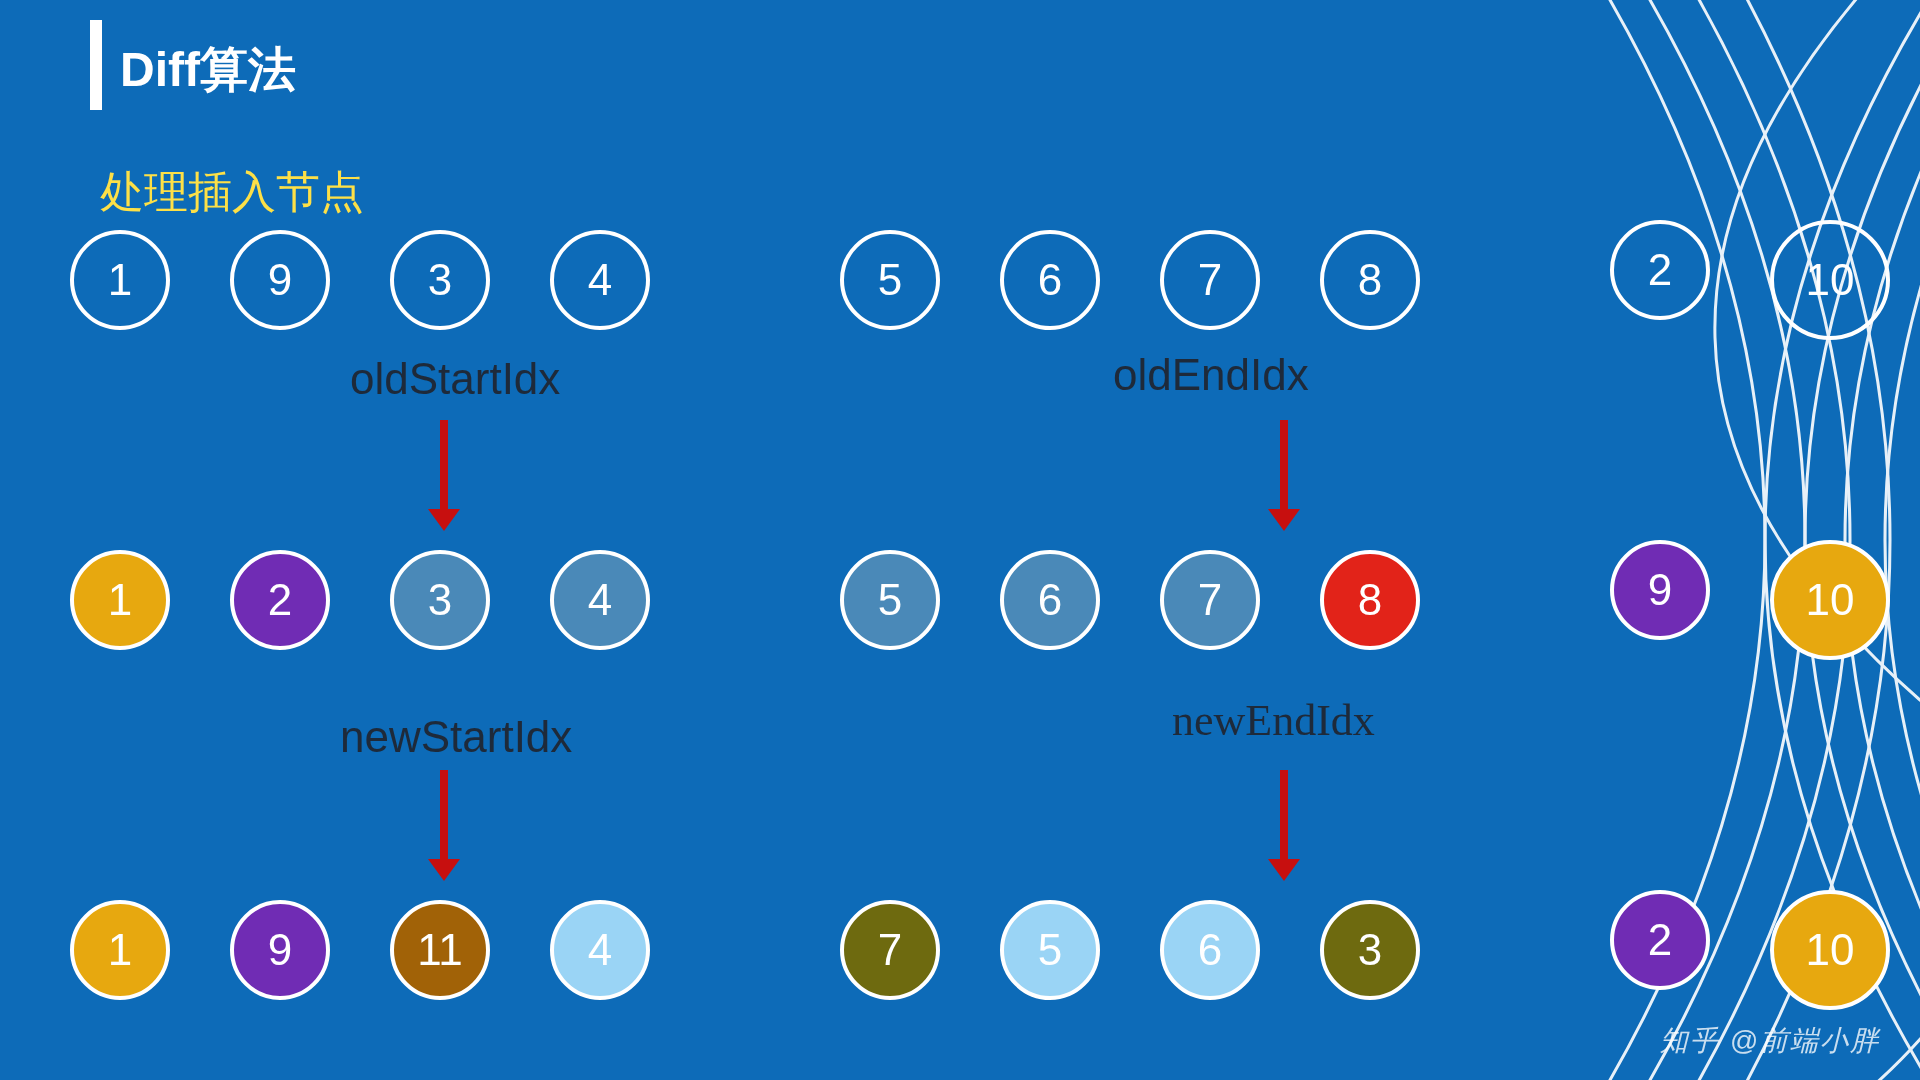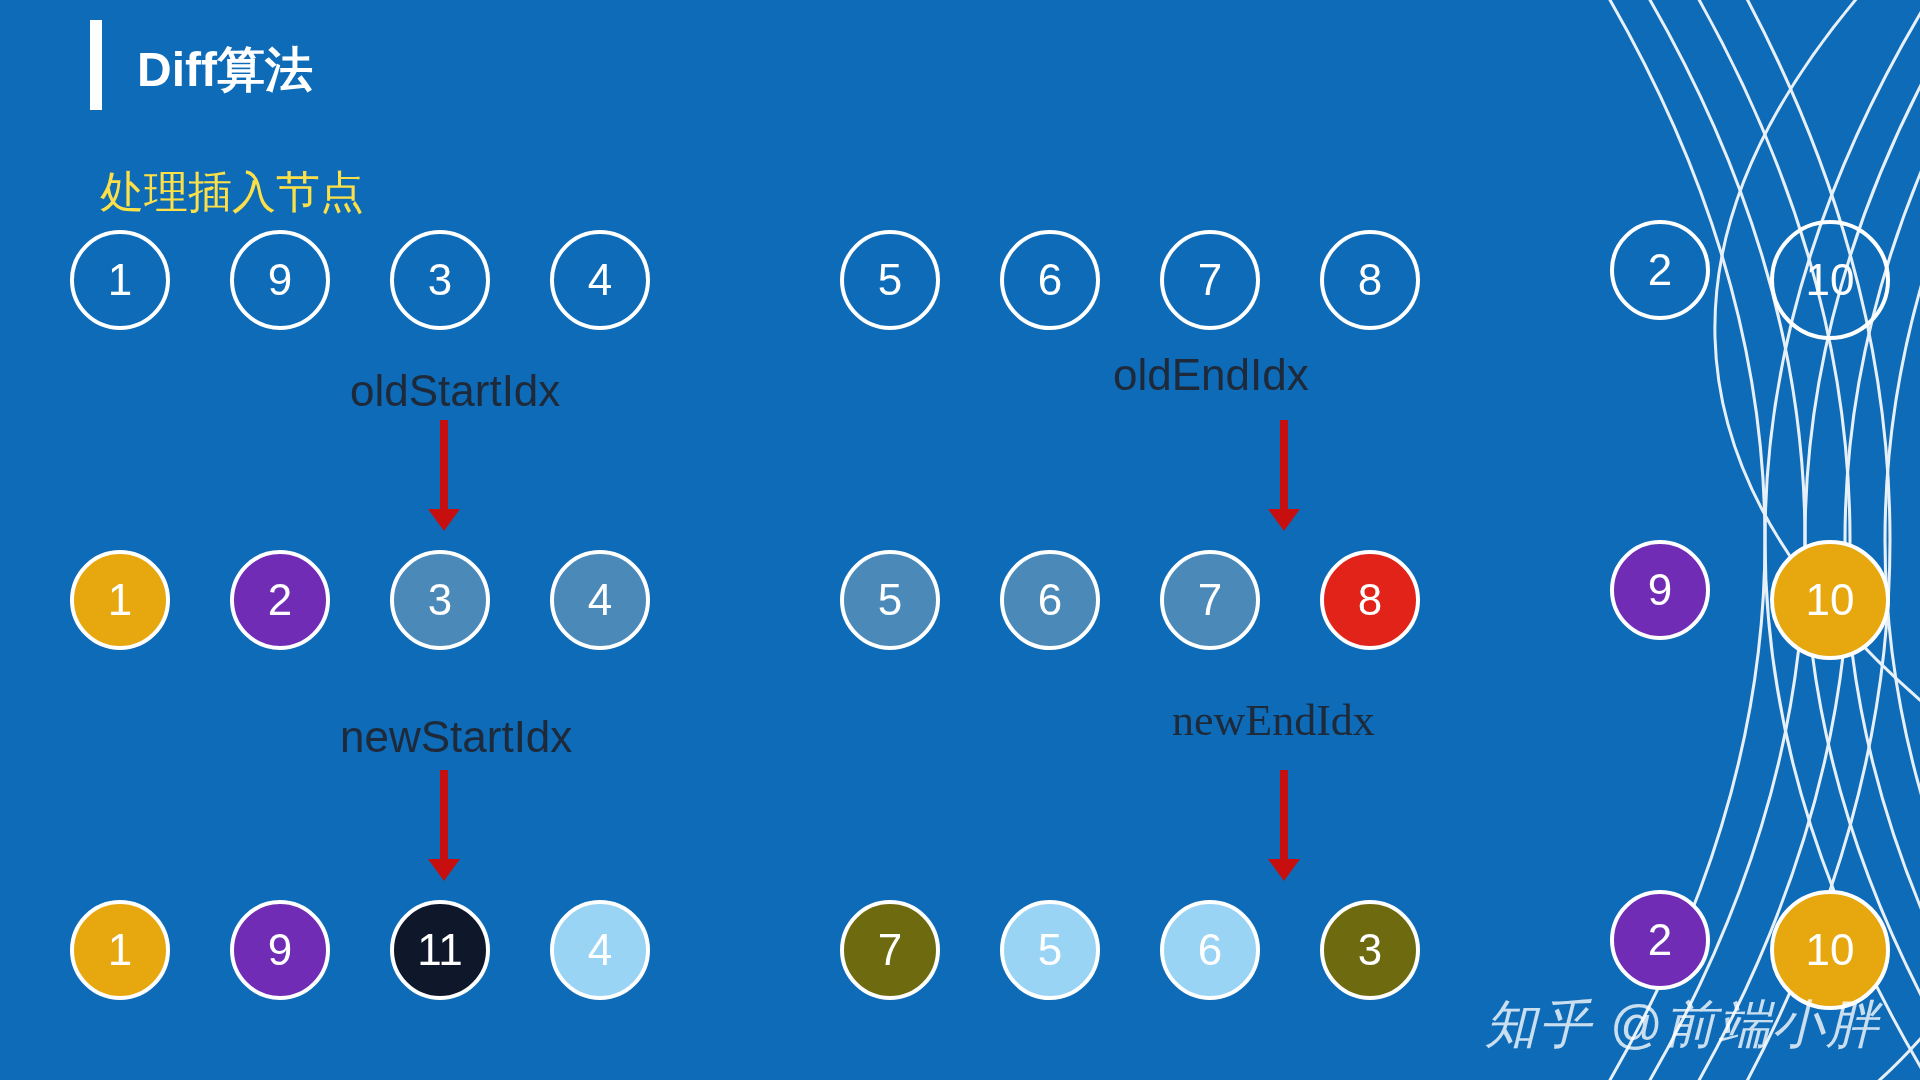--- a/index.html
+++ b/index.html
@@ -10,21 +10,21 @@
     position: relative;
     font-family: "Segoe UI", Arial, sans-serif;
     overflow: hidden;
   }
   .title-bar {
     position: absolute;
     top: 30px;
     left: 90px;
     display: flex;
     align-items: center;
-    gap: 35px;
+    gap: 18px;
     justify-content: space-between;
   }
   .title-accent {
     width: 12px;
     height: 90px;
     background: #fff;
     margin-top: -10px;
   }
   .title-text {
     color: #fff;
@@ -56,21 +56,21 @@
     flex-shrink: 0;
   }
   .c-out { width: 100px; height: 100px; background: transparent; }
   .c-out.big { width: 120px; height: 120px; }
   .c-fill { width: 100px; height: 100px; }
   .c-fill.big { width: 120px; height: 120px; }
   .amber   { background: #e7a80f; }
   .purple  { background: #702cb4; }
   .steel   { background: #4a89b8; }
   .red     { background: #e22319; }
-  .green   { background: #0f172a; }
+  .green   { background: #a16207; }
   .sky     { background: #9ad4f5; }
   .olive   { background: #6e6a0f; }
   .label {
     position: absolute;
     color: #1e2a3a;
     font-size: 44px;
     font-weight: 400;
   }
   .arrow {
     position: absolute;
@@ -91,21 +91,21 @@
     position: absolute;
     top: 0; right: 0;
     width: 700px; height: 1080px;
     pointer-events: none;
   }
   .watermark {
     position: absolute;
     bottom: 20px;
     right: 40px;
     color: rgba(255,255,255,0.78);
-    font-size: 52px;
+    font-size: 28px;
     letter-spacing: 2px;
     font-style: italic;
     display: flex;
     align-items: center;
     gap: 12px;
   }
   .group { display: flex; gap: 60px; }
   .gap-wide { width: 70px; }
 </style>
 </head>
@@ -146,21 +146,21 @@
     <div class="circle c-out">7</div>
     <div class="circle c-out">8</div>
   </div>
   <div class="gap-wide"></div>
   <div class="group">
     <div class="circle c-out">2</div>
     <div class="circle c-out big">10</div>
   </div>
 </div>
 
-<div class="label" style="top:366px; left:350px;">oldStartIdx</div>
+<div class="label" style="top:354px; left:350px;">oldStartIdx</div>
 <div class="arrow" style="top:420px; left:440px; height:95px;"></div>
 
 <div class="label" style="top:350px; left:1113px;">oldEndIdx</div>
 <div class="arrow" style="top:420px; left:1280px; height:95px;"></div>
 
 <div class="row" style="top:540px; left:70px; align-items:center;">
   <div class="group">
     <div class="circle c-fill amber">1</div>
     <div class="circle c-fill purple">2</div>
     <div class="circle c-fill steel">3</div>

